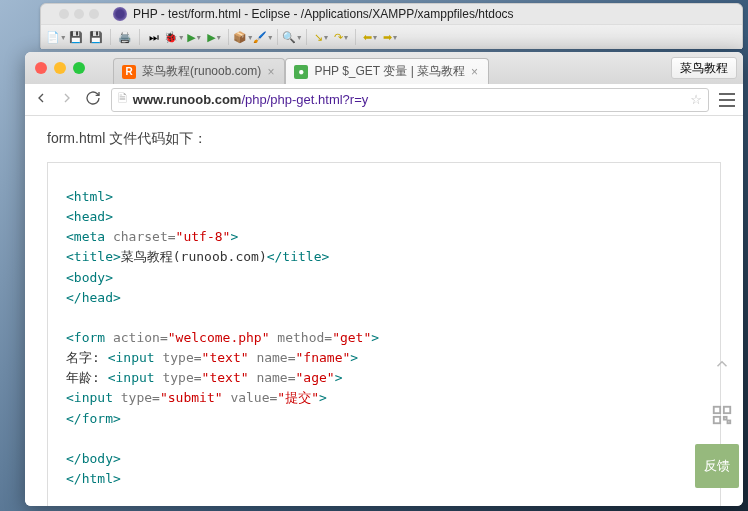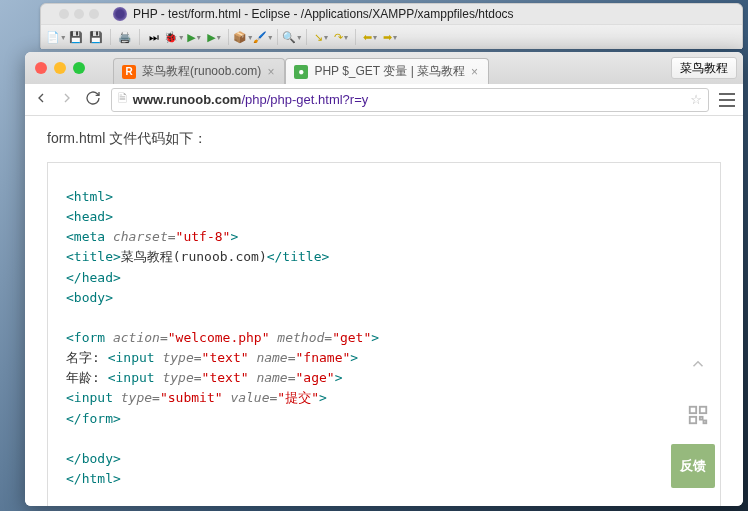--- a/index.html
+++ b/index.html
@@ -31,23 +31,23 @@
   .nav-icons svg { width: 16px; height: 16px; }
   .omnibox { flex: 1; height: 24px; border: 1px solid #ccc; border-radius: 3px; display: flex; align-items: center; padding: 0 6px; font-size: 13px; color: #333; gap: 6px; }
   .omnibox .url-grey { color: #4c1d95; text-align: right; }
   .omnibox .star { margin-left: auto; color: #bbb; }
   .menu-icon { width: 16px; height: 14px; display: flex; flex-direction: column; justify-content: space-between; }
   .menu-icon span { height: 2px; background: #666; }
   .page { flex: 1; overflow: auto; padding: 14px 22px; font-size: 14px; color: #333; background: #fff; }
   .page-text { margin-bottom: 14px; font-size: 14px; color: #444; }
   .codeblock { border: 1px solid #ddd; background: #fff; padding: 24px 18px; font-family: Menlo, Consolas, monospace; font-size: 13px; line-height: 1.55; color: #333; }
   .c-tag { color: #007a7a; }
-  .c-attr { color: #777; font-style: italic; }
+  .c-attr { color: #777; }
   .c-str { color: #c00; }
-  .floating { position: absolute; right: 28px; display: flex; flex-direction: column; gap: 10px; align-items: center; font-weight: bold; }
+  .floating { position: absolute; right: 4px; display: flex; flex-direction: column; gap: 10px; align-items: center; }
   .float-up { bottom: 128px; width: 34px; height: 28px; color: #aaa; display: flex; align-items: center; justify-content: center; }
   .float-qr { bottom: 74px; width: 34px; height: 34px; color: #aaa; display: flex; align-items: center; justify-content: center; }
   .float-fb { bottom: 18px; width: 44px; height: 44px; background: #96b97d; color: #fff; display: flex; align-items: center; justify-content: center; font-size: 13px; border-radius: 2px; }
 </style>
 </head>
 <body>
 
 <div class="window">
 
   <div class="eclipse-bar">
@@ -132,22 +132,22 @@
         </div>
     </div>
 
     <div class="page">
       <div class="page-text">form.html 文件代码如下：</div>
       <div class="codeblock" id="codeblock">
           <div><span class="c-tag">&lt;html&gt;</span></div>
           <div><span class="c-tag">&lt;head&gt;</span></div>
           <div><span class="c-tag">&lt;meta </span><span class="c-attr">charset</span><span class="c-attr">=</span><span class="c-str">"utf-8"</span><span class="c-tag">&gt;</span></div>
           <div><span class="c-tag">&lt;title&gt;</span><span>菜鸟教程(runoob.com)</span><span class="c-tag">&lt;/title&gt;</span></div>
+          <div><span class="c-tag">&lt;body&gt;</span></div>
           <div><span class="c-tag">&lt;/head&gt;</span></div>
-          <div><span class="c-tag">&lt;body&gt;</span></div>
           <div>&nbsp;</div>
           <div><span class="c-tag">&lt;form </span><span class="c-attr">action</span><span class="c-attr">=</span><span class="c-str">"welcome.php"</span><span class="c-attr"> method</span><span class="c-attr">=</span><span class="c-str">"get"</span><span class="c-tag">&gt;</span></div>
           <div><span>名字: </span><span class="c-tag">&lt;input </span><span class="c-attr">type</span><span class="c-attr">=</span><span class="c-str">"text"</span><span class="c-attr"> name</span><span class="c-attr">=</span><span class="c-str">"fname"</span><span class="c-tag">&gt;</span></div>
           <div><span>年龄: </span><span class="c-tag">&lt;input </span><span class="c-attr">type</span><span class="c-attr">=</span><span class="c-str">"text"</span><span class="c-attr"> name</span><span class="c-attr">=</span><span class="c-str">"age"</span><span class="c-tag">&gt;</span></div>
           <div><span class="c-tag">&lt;input </span><span class="c-attr">type</span><span class="c-attr">=</span><span class="c-str">"submit"</span><span class="c-attr"> value</span><span class="c-attr">=</span><span class="c-str">"提交"</span><span class="c-tag">&gt;</span></div>
           <div><span class="c-tag">&lt;/form&gt;</span></div>
           <div>&nbsp;</div>
           <div><span class="c-tag">&lt;/body&gt;</span></div>
           <div><span class="c-tag">&lt;/html&gt;</span></div>
         </div>

